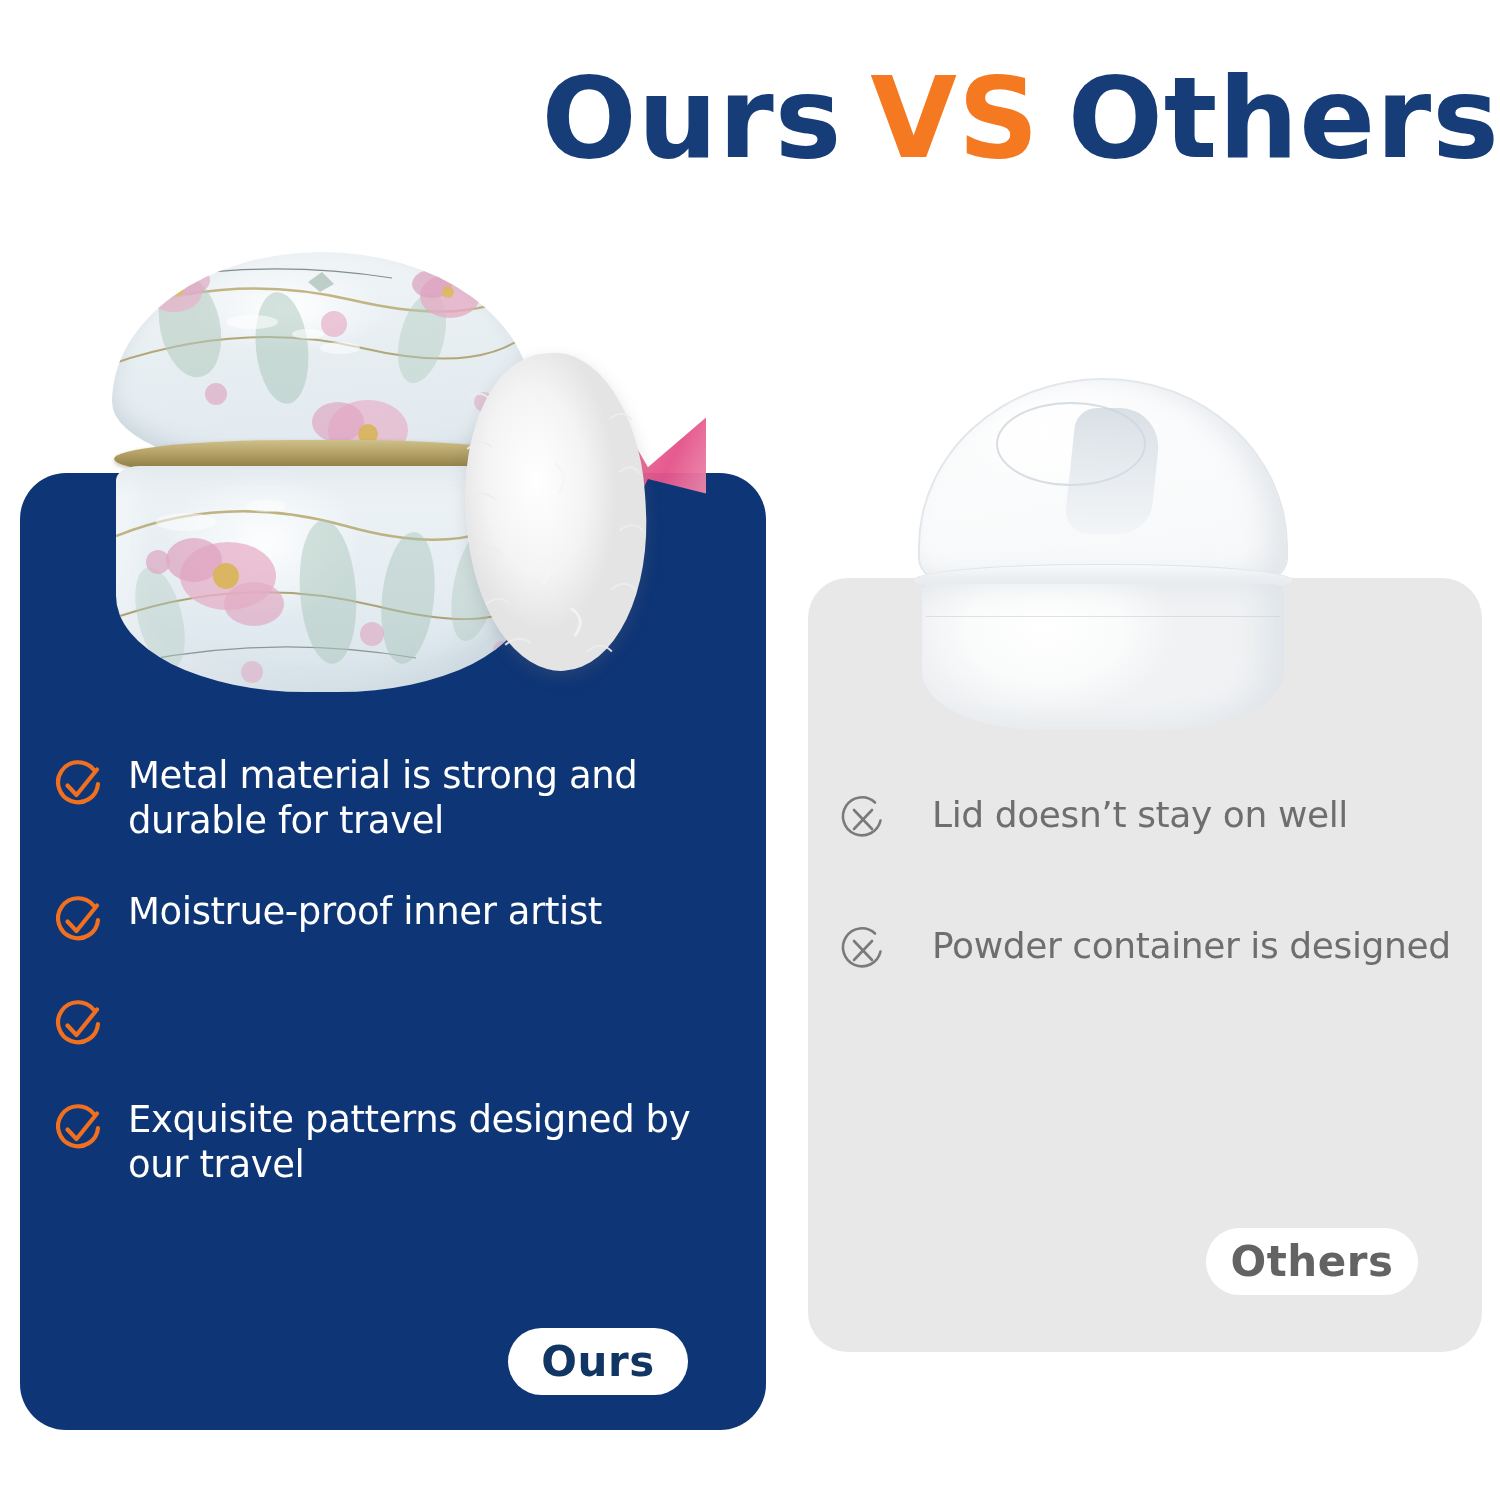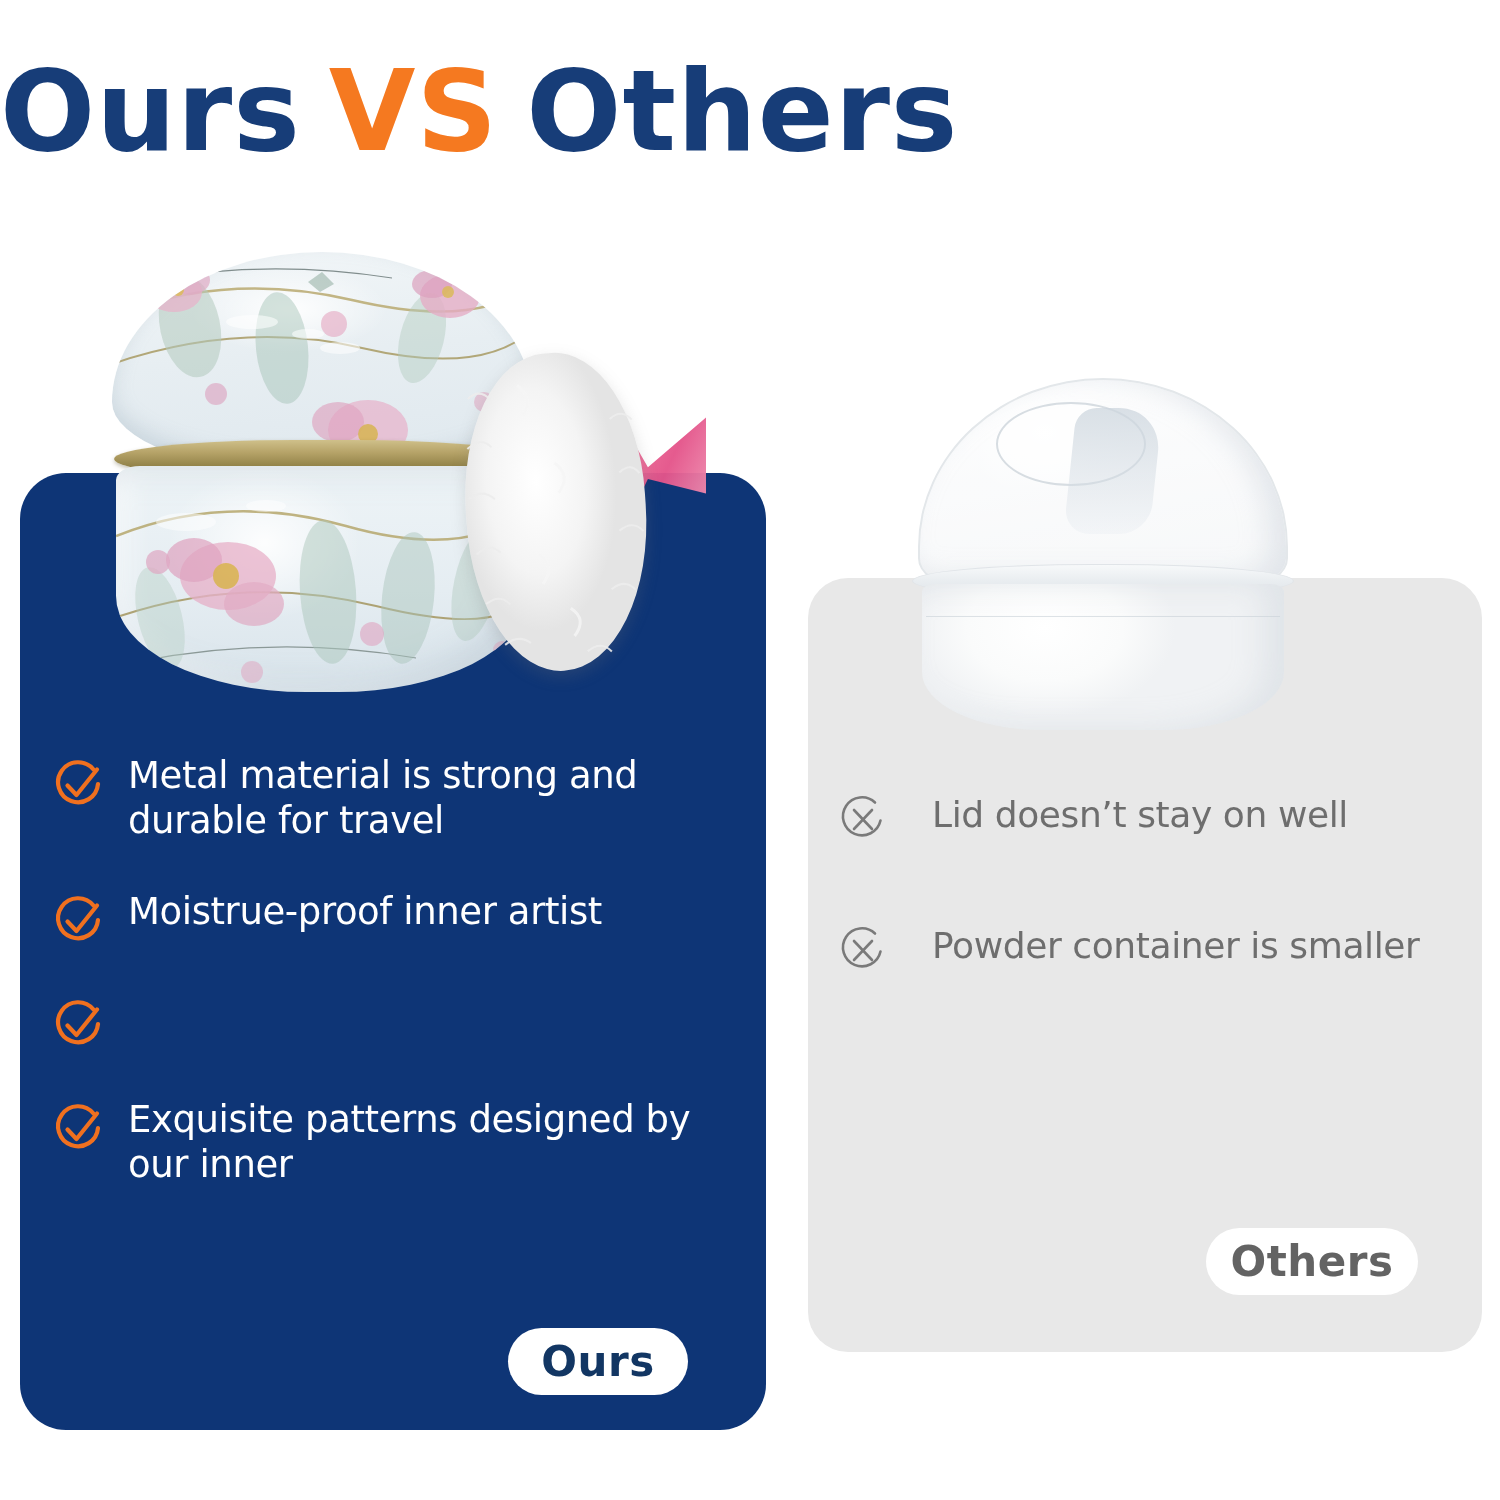--- a/index.html
+++ b/index.html
@@ -15,24 +15,24 @@
   #stage {
     position: relative;
     width: 1500px;
     height: 1500px;
     background: #ffffff;
   }
 
   
   #title {
     position: absolute;
-    top: 47px;
+    top: 54px;
     left: 0;
     width: 1500px;
-    text-align: left;
+    text-align: right;
     font-family: "DejaVu Sans", sans-serif;
     font-size: 112px;
     font-weight: bold;
     letter-spacing: 1px;
     white-space: nowrap;
     line-height: 1.15;
   }
   #title .t-ours   { color: #173d78; }
   #title .t-vs     { color: #f57920; }
   #title .t-others { color: #173d78; }
@@ -426,21 +426,21 @@
         </svg>
       </span>
     </li>
     <li class="feature-item">
       <span class="feature-icon">
         <svg viewBox="0 0 54 54">
           <path d="M41.5 12.5 A20 20 0 1 0 46 27" fill="none" stroke="#f0701f" stroke-width="4.2" stroke-linecap="round"></path>
           <path d="M15.5 28.5 L24.5 38 L45 12.5" fill="none" stroke="#f0701f" stroke-width="4.2" stroke-linecap="round" stroke-linejoin="round"></path>
         </svg>
       </span>
-      <span class="feature-text">Exquisite patterns designed by our inner</span>
+      <span class="feature-text">Exquisite patterns designed by our travel</span>
     </li>
   </ul>
 
   <ul class="feature-list" id="others-list">
     <li class="feature-item">
       <span class="feature-icon">
         <svg viewBox="0 0 50 50">
           <path d="M37 7.5 A19 19 0 1 0 42.5 25.5" fill="none" stroke="#7a7a7a" stroke-width="2.6" stroke-linecap="round"></path>
           <path d="M16 15 L34 34" fill="none" stroke="#7a7a7a" stroke-width="2.6" stroke-linecap="round"></path>
           <path d="M34 15 L16 34" fill="none" stroke="#7a7a7a" stroke-width="2.6" stroke-linecap="round"></path>
@@ -449,20 +449,20 @@
       <span class="feature-text">Lid doesn’t stay on well</span>
     </li>
     <li class="feature-item">
       <span class="feature-icon">
         <svg viewBox="0 0 50 50">
           <path d="M37 7.5 A19 19 0 1 0 42.5 25.5" fill="none" stroke="#7a7a7a" stroke-width="2.6" stroke-linecap="round"></path>
           <path d="M16 15 L34 34" fill="none" stroke="#7a7a7a" stroke-width="2.6" stroke-linecap="round"></path>
           <path d="M34 15 L16 34" fill="none" stroke="#7a7a7a" stroke-width="2.6" stroke-linecap="round"></path>
         </svg>
       </span>
-      <span class="feature-text">Powder container is smaller</span>
+      <span class="feature-text">Powder container is designed</span>
     </li>
   </ul>
 
   <div class="badge" id="ours-badge">Ours</div>
   <div class="badge" id="others-badge">Others</div>
 
 </div>
 
 </body></html>

